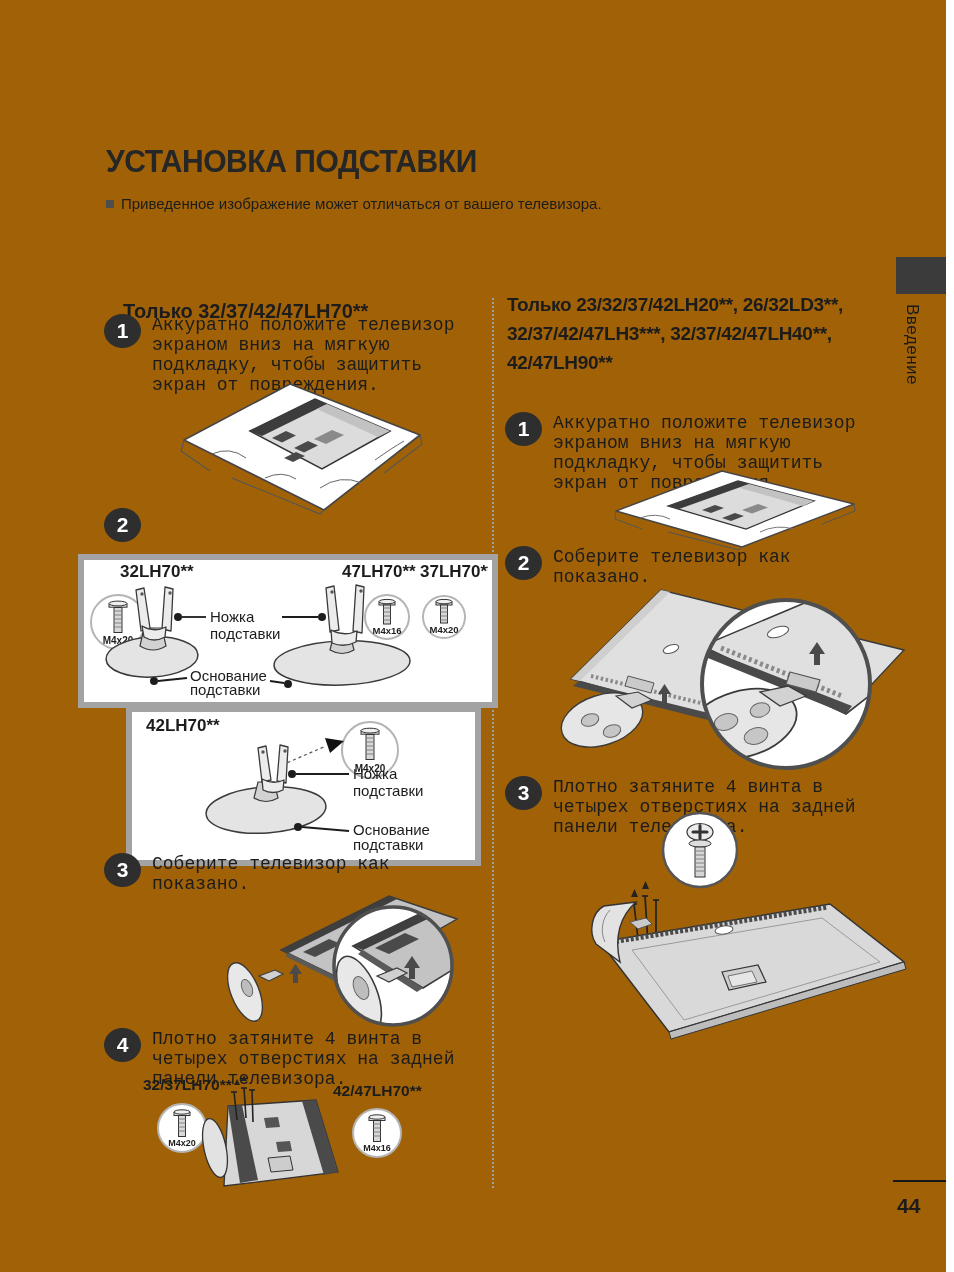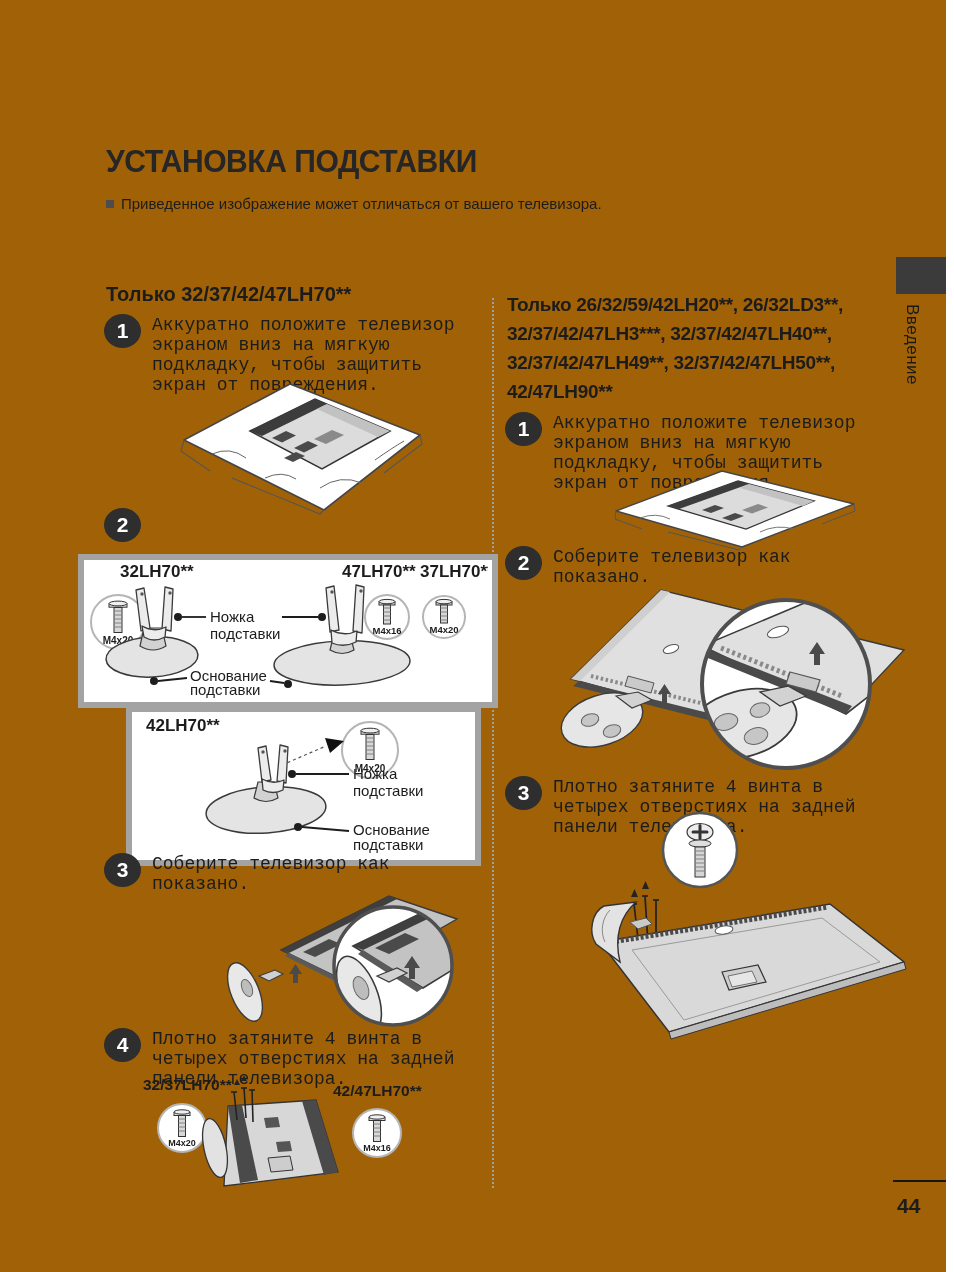--- a/index.html
+++ b/index.html
@@ -44,21 +44,21 @@
 
   <div class="abs intro">
     <div><span class="bullet-sq"></span><span>Приведенное изображение может отличаться от вашего телевизора.</span></div>
   </div>
 
   <div class="abs divider-v"></div>
 
   <div class="abs side-tab"></div>
   <div class="abs side-label">Введение</div>
 
-  <h2 class="abs col-heading" style="left:106px;top:283px;margin:0;">Только 32/37/42/47LH70**</h2>
+  <h2 class="abs col-heading" style="left:106px;top:283px;margin:17px;">Только 32/37/42/47LH70**</h2>
 
   <div class="step" style="left:104px;top:314px;">
     <div class="badge">
         <span>1</span>
       </div>
     <div class="step-text" style="width:332px;">Аккуратно положите телевизор экраном вниз на мягкую подкладку, чтобы защитить экран от повреждения.</div>
   </div>
 
   <svg class="abs" style="left:170px;top:378px;" width="275" height="138" viewBox="0 0 275 138">
     <path d="M14,62 L120,6 L250,57 L154,132 Z" fill="#ffffff" stroke="#454545" stroke-width="1.6" stroke-linejoin="round"></path>
@@ -296,23 +296,22 @@
       <line x1="126" y1="12" x2="128" y2="42"></line>
         <line x1="123" y1="12" x2="129" y2="12"></line>
       <line x1="134" y1="14" x2="135" y2="46"></line>
         <line x1="131" y1="14" x2="137" y2="14"></line>
     </g>
     <polygon points="116,9 122,9 119,3" fill="#222"></polygon>
     <polygon points="123,5 129,5 126,-1" fill="#222"></polygon>
   </svg>
 
   <div class="abs r-heading">
-    <div>Только 26/32/59/42LH20**, 26/32LD3**,</div>
+    <div>Только 23/32/37/42LH20**, 26/32LD3**,</div>
     <div>32/37/42/47LH3***, 32/37/42/47LH40**,</div>
-    <div>32/37/42/47LH49**, 32/37/42/47LH50**,</div>
     <div>42/47LH90**</div>
   </div>
 
   <div class="step" style="left:505px;top:412px;">
     <div class="badge">
         <span>1</span>
       </div>
     <div class="step-text" style="width:332px;">Аккуратно положите телевизор экраном вниз на мягкую подкладку, чтобы защитить экран от повреждения.</div>
   </div>
 

